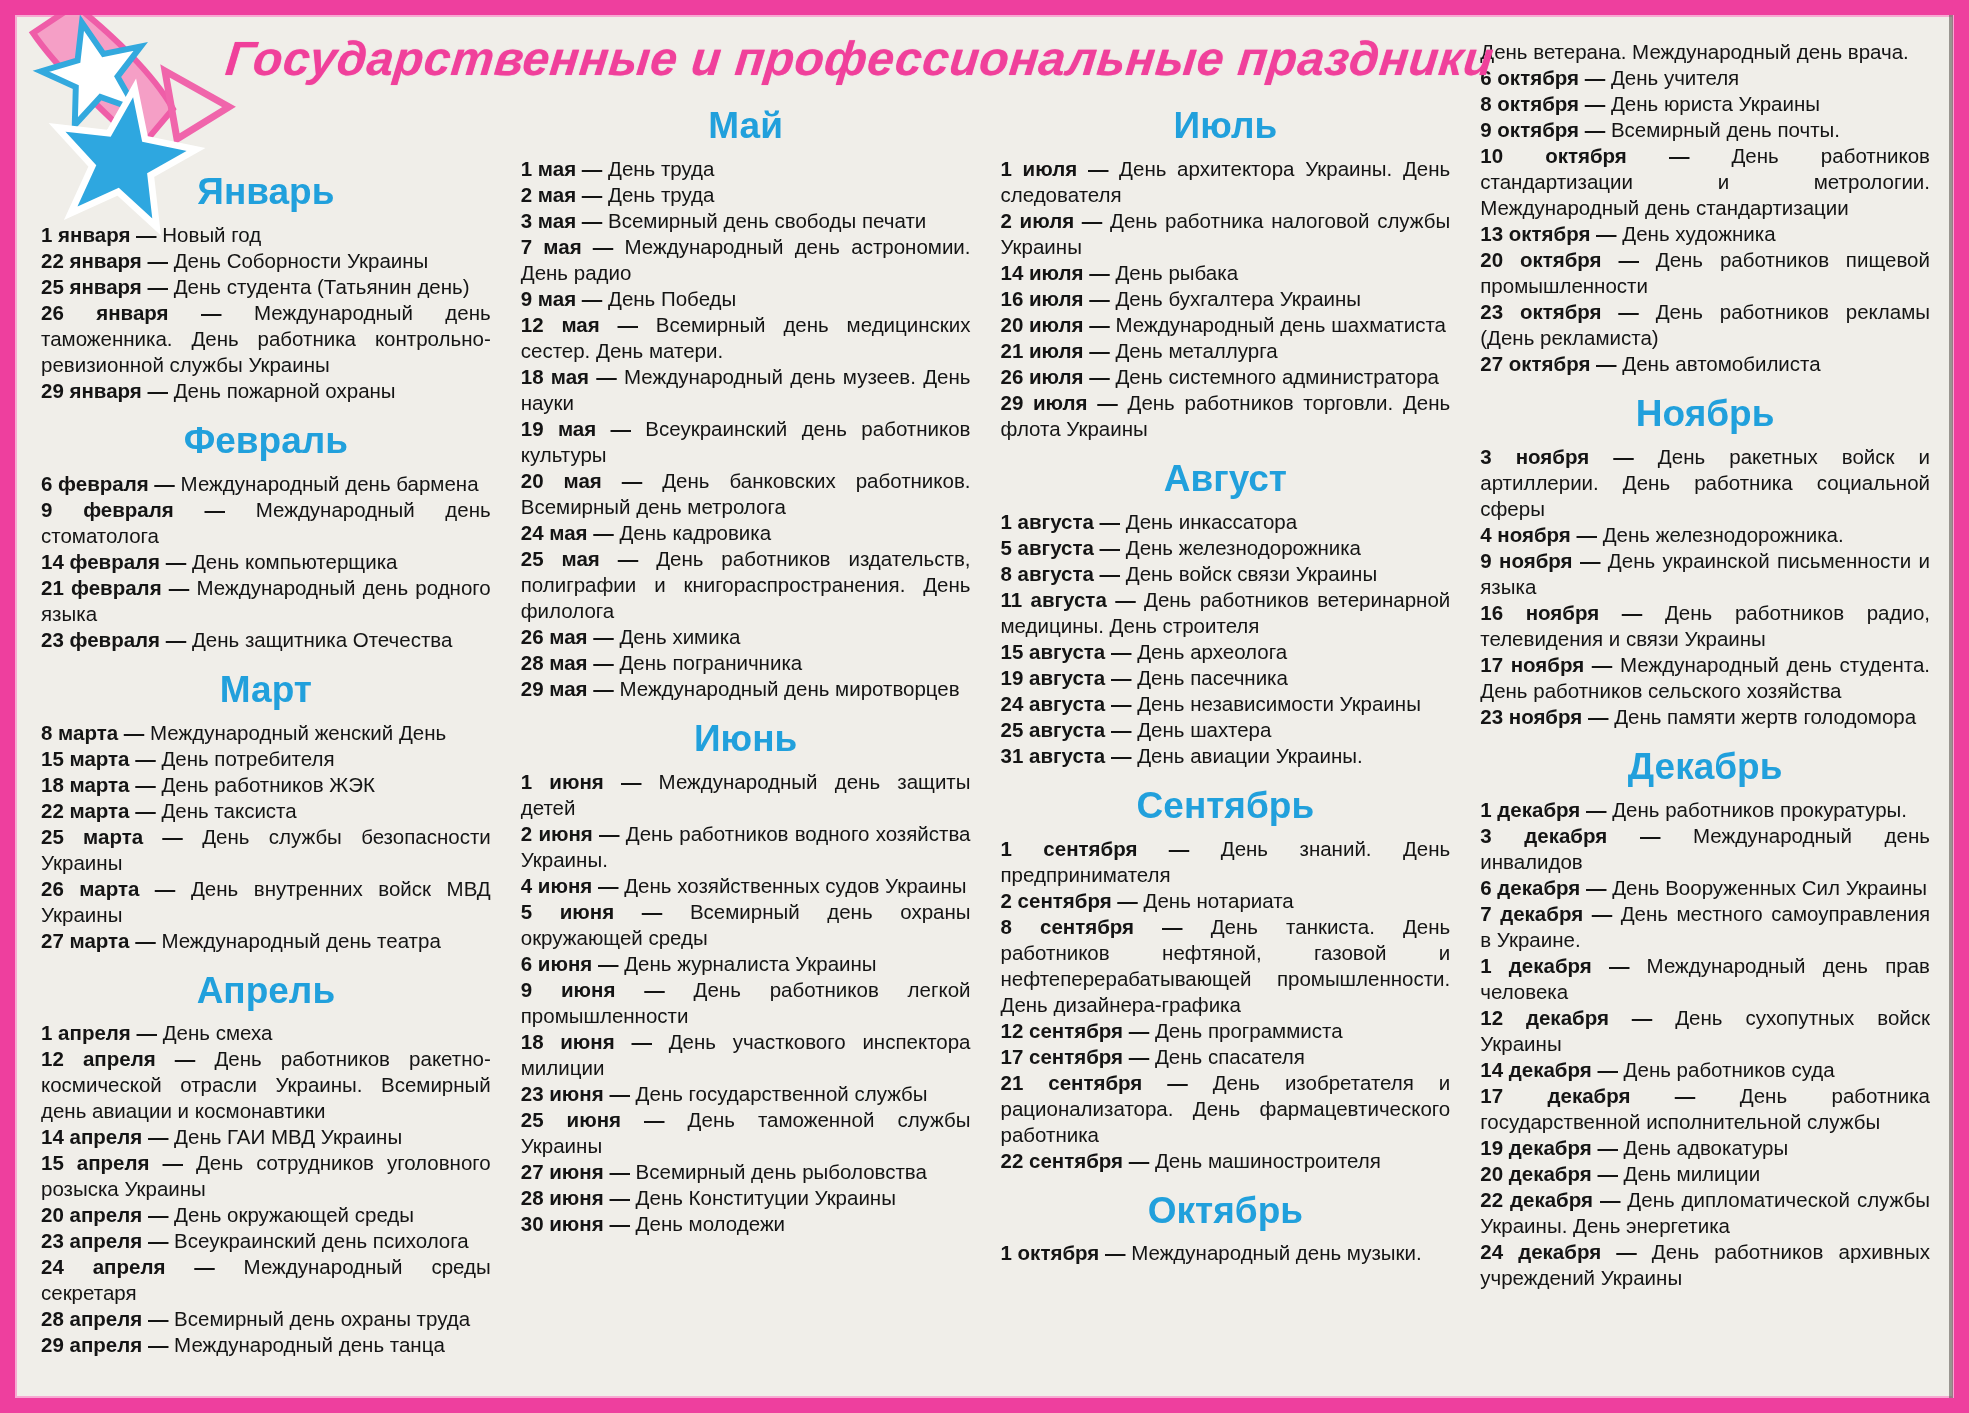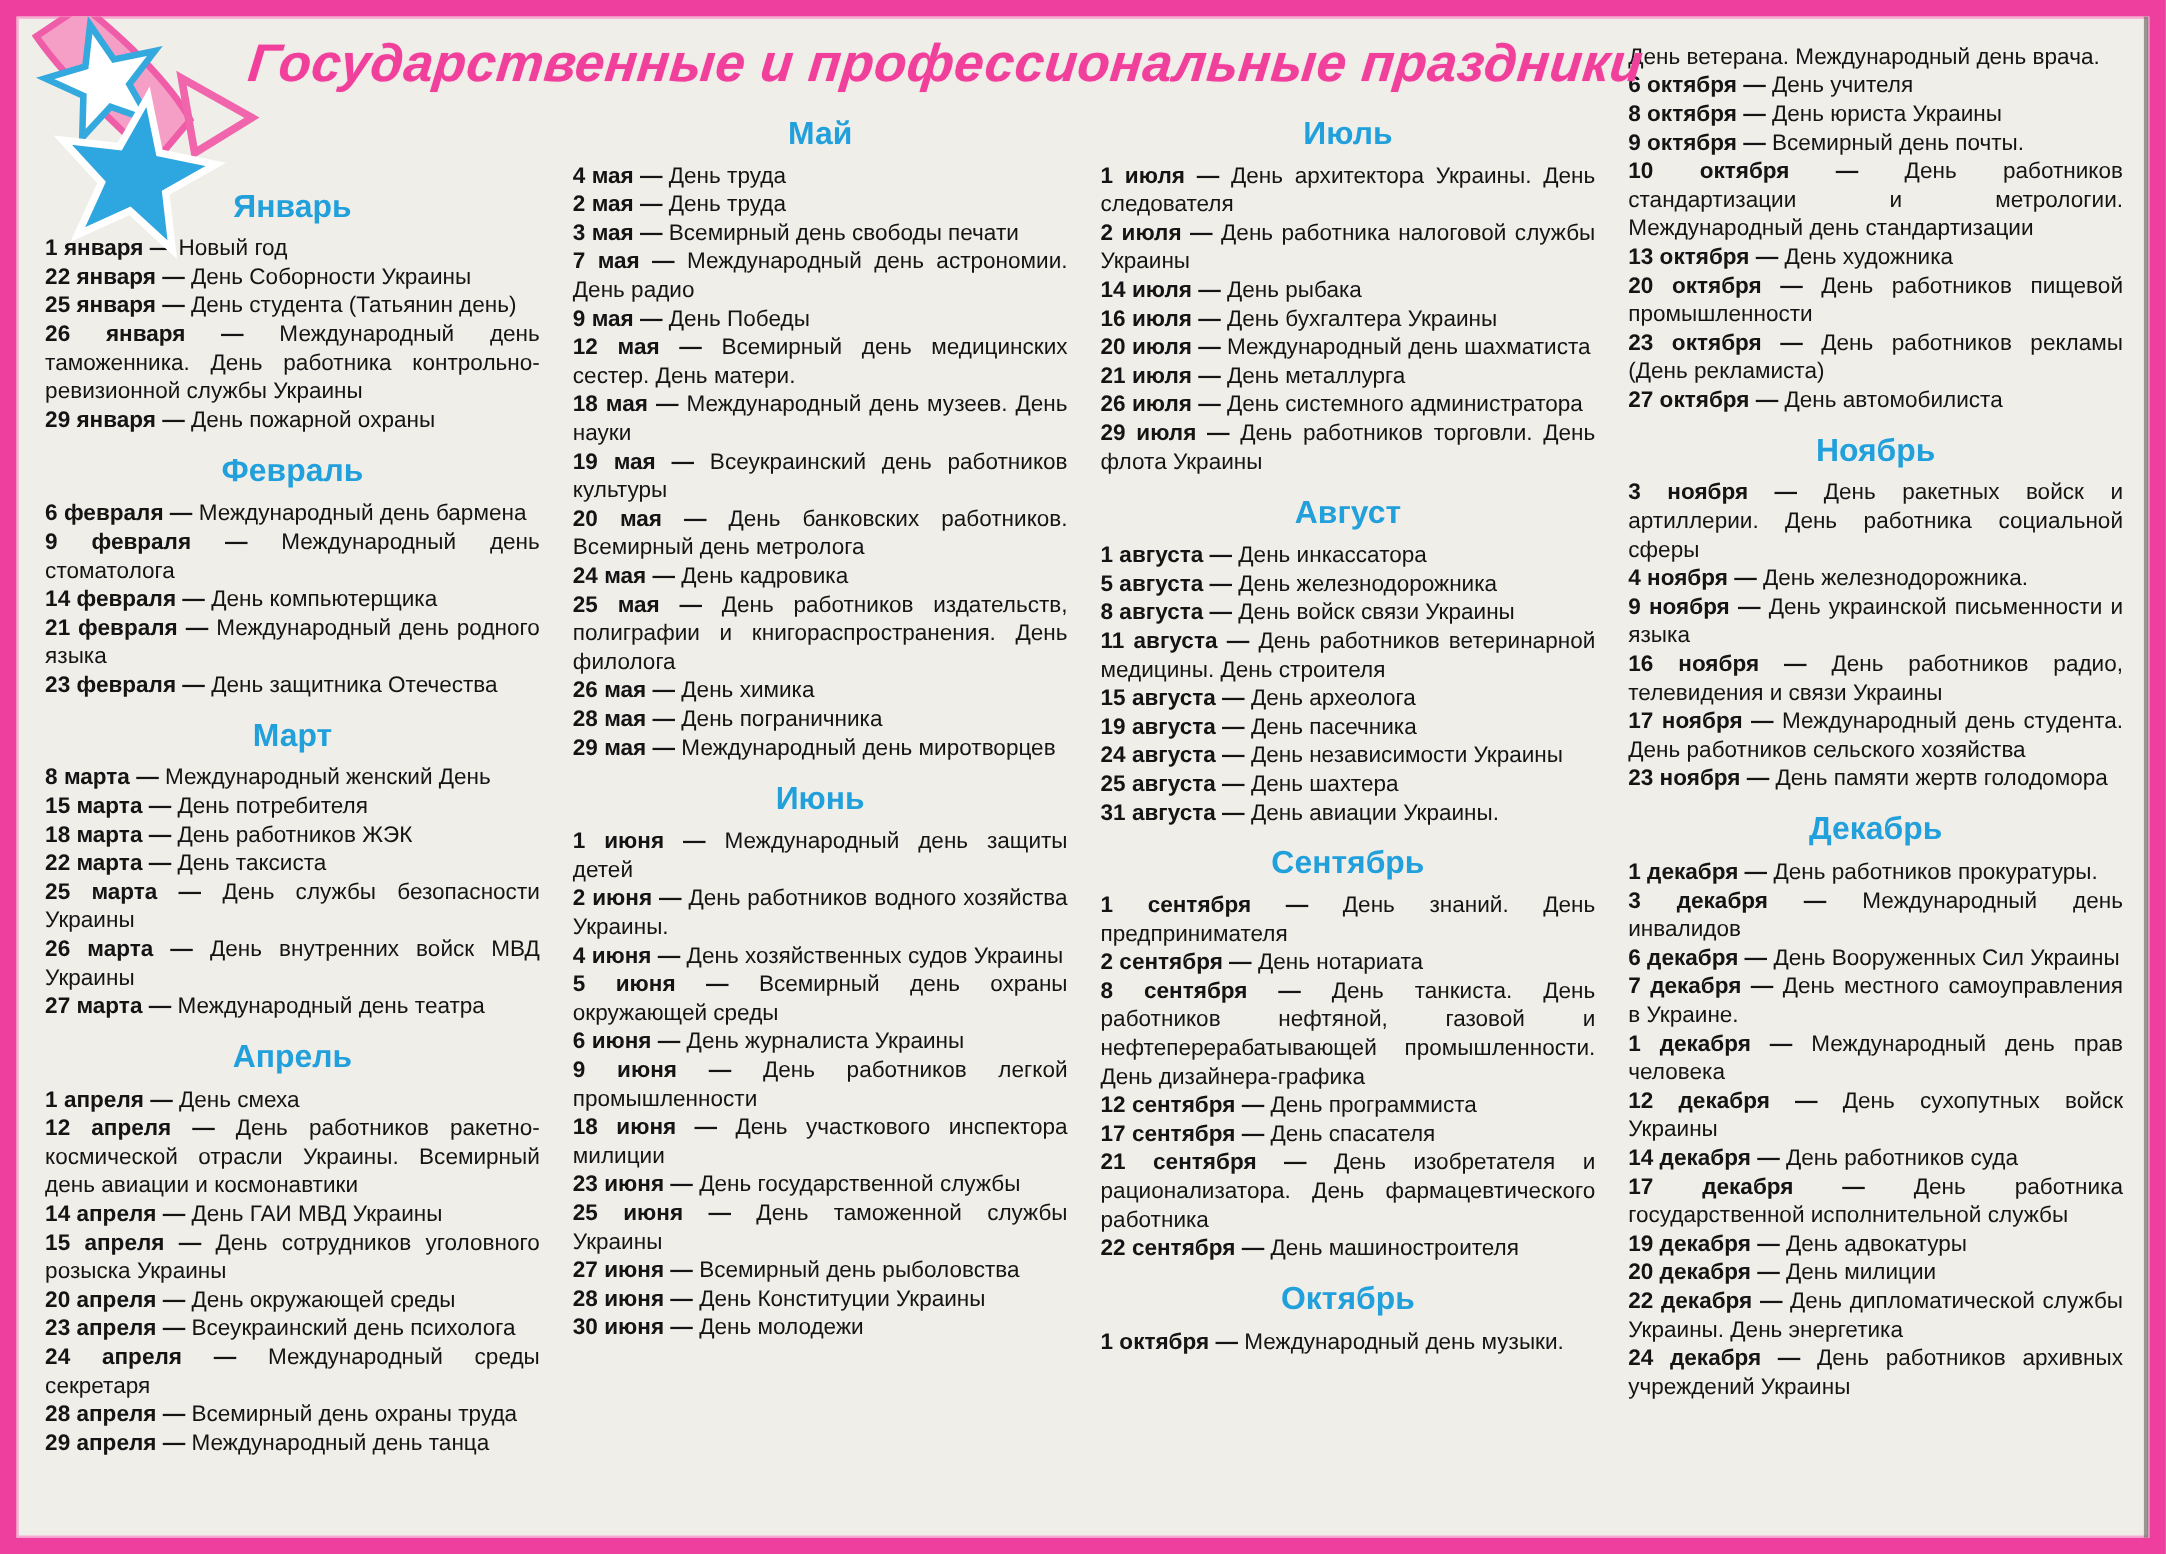--- a/index.html
+++ b/index.html
@@ -37,21 +37,21 @@
     font-weight:bold;
     font-style:italic;
     letter-spacing:.5px;
     color:#f0409b;
     transform:skewX(-6deg);
     text-shadow:0 0 1px #f583bd;
   }
   .col{grid-row:2;min-width:0;}
   .col-4{grid-column:4;grid-row:1/3;padding-top:14px;}
   .month{
-    font-size:29px;
+    font-size:37px;
     line-height:1.05;
     font-weight:800;
     color:#21a0dc;
     text-align:center;
     margin:18px 0 10px;
   }
   .col > .month:first-child{margin-top:6px;}
   .col-1 > .month:first-child{margin-top:72px;}
   .entry{
     margin:0;
@@ -109,21 +109,21 @@
         <p class="entry"><b>14 апреля — </b><span>День ГАИ МВД Украины</span></p>
         <p class="entry"><b>15 апреля — </b><span>День сотрудников уголовного розыска Украины</span></p>
         <p class="entry"><b>20 апреля — </b><span>День окружающей среды</span></p>
         <p class="entry"><b>23 апреля — </b><span>Всеукраинский день психолога</span></p>
         <p class="entry"><b>24 апреля — </b><span>Международный среды секретаря</span></p>
         <p class="entry"><b>28 апреля — </b><span>Всемирный день охраны труда</span></p>
         <p class="entry"><b>29 апреля — </b><span>Международный день танца</span></p>
       </div>
     <div class="col col-2">
         <h2 class="month">Май</h2>
-        <p class="entry"><b>4 мая — </b><span>День труда</span></p>
+        <p class="entry"><b>1 мая — </b><span>День труда</span></p>
         <p class="entry"><b>2 мая — </b><span>День труда</span></p>
         <p class="entry"><b>3 мая — </b><span>Всемирный день свободы печати</span></p>
         <p class="entry"><b>7 мая — </b><span>Международный день астрономии. День радио</span></p>
         <p class="entry"><b>9 мая — </b><span>День Победы</span></p>
         <p class="entry"><b>12 мая — </b><span>Всемирный день медицинских сестер. День матери.</span></p>
         <p class="entry"><b>18 мая — </b><span>Международный день музеев. День науки</span></p>
         <p class="entry"><b>19 мая — </b><span>Всеукраинский день работников культуры</span></p>
         <p class="entry"><b>20 мая — </b><span>День банковских работников. Всемирный день метролога</span></p>
         <p class="entry"><b>24 мая — </b><span>День кадровика</span></p>
         <p class="entry"><b>25 мая — </b><span>День работников издательств, полиграфии и книгораспространения. День филолога</span></p>

